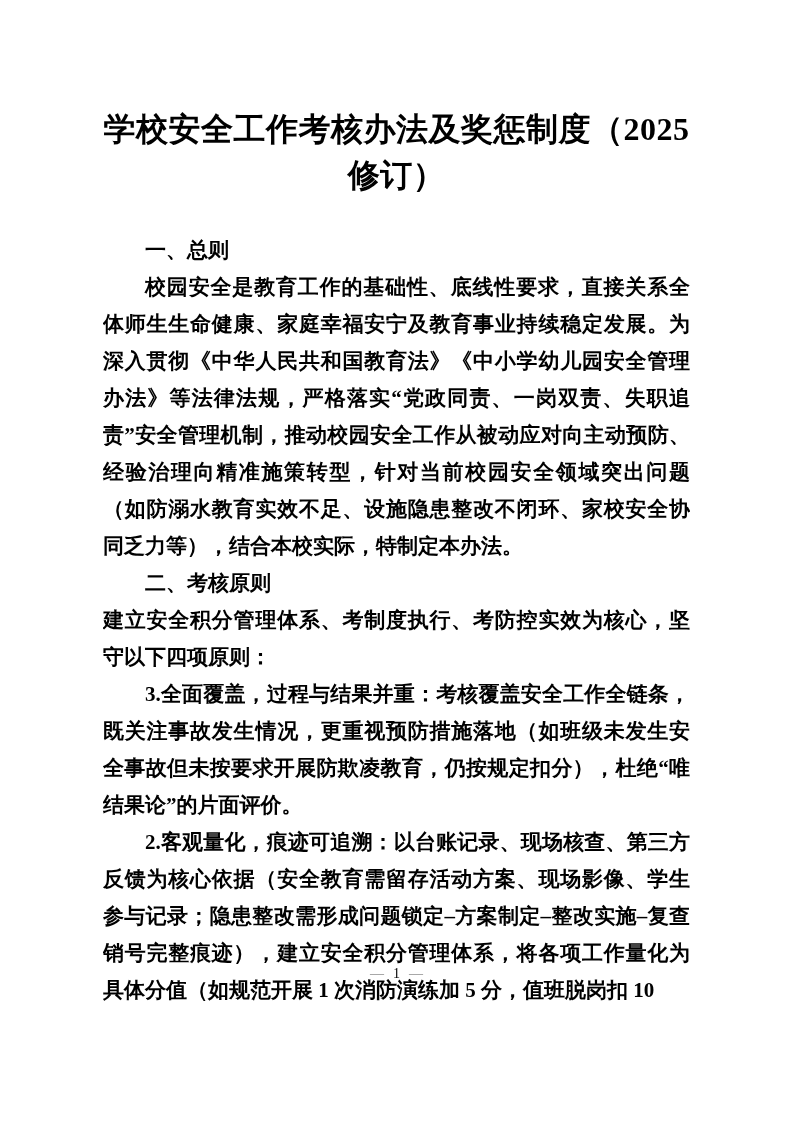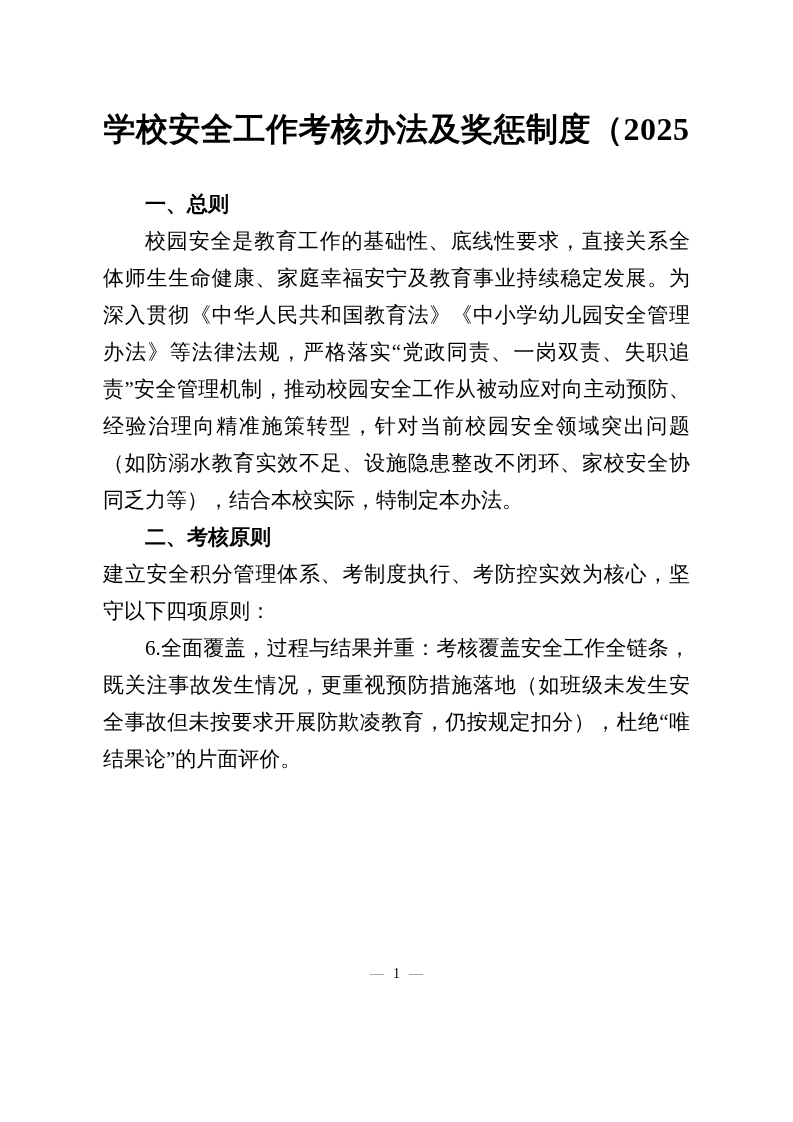--- a/index.html
+++ b/index.html
@@ -43,21 +43,21 @@
     font-family: Liberation Serif, serif;
     font-weight: bold;
     font-size: 21px;
     line-height: 37px;
     text-indent: 2em;
     color: #000000;
   }
   .body-para {
     margin: 0;
     font-family: "Liberation Serif", serif;
-    font-weight: normal;
+    font-weight: bold;
     font-size: 21px;
     line-height: 37px;
     text-align: justify;
     color: #000000;
   }
   .body-para.indent {
     text-indent: 2em;
   }
   .footer {
     position: absolute;
@@ -77,25 +77,27 @@
     color: #000000;
   }
 </style>
 </head>
 <body>
 
 <div class="page">
   <div class="content">
     <h1 class="doc-title">
       <span class="title-line">学校安全工作考核办法及奖惩制度（2025</span>
+      <span class="title-line">修订）</span>
     </h1>
     <div id="doc-body">
         <h2 class="sec-heading">一、总则</h2>
         <p class="body-para indent">校园安全是教育工作的基础性、底线性要求，直接关系全体师生生命健康、家庭幸福安宁及教育事业持续稳定发展。为深入贯彻《中华人民共和国教育法》《中小学幼儿园安全管理办法》等法律法规，严格落实“党政同责、一岗双责、失职追责”安全管理机制，推动校园安全工作从被动应对向主动预防、经验治理向精准施策转型，针对当前校园安全领域突出问题（如防溺水教育实效不足、设施隐患整改不闭环、家校安全协同乏力等），结合本校实际，特制定本办法。</p>
         <h2 class="sec-heading">二、考核原则</h2>
         <p class="body-para">建立安全积分管理体系、考制度执行、考防控实效为核心，坚守以下四项原则：</p>
-        <p class="body-para indent">6.全面覆盖，过程与结果并重：考核覆盖安全工作全链条，既关注事故发生情况，更重视预防措施落地（如班级未发生安全事故但未按要求开展防欺凌教育，仍按规定扣分），杜绝“唯结果论”的片面评价。</p>
+        <p class="body-para indent">3.全面覆盖，过程与结果并重：考核覆盖安全工作全链条，既关注事故发生情况，更重视预防措施落地（如班级未发生安全事故但未按要求开展防欺凌教育，仍按规定扣分），杜绝“唯结果论”的片面评价。</p>
+        <p class="body-para indent">2.客观量化，痕迹可追溯：以台账记录、现场核查、第三方反馈为核心依据（安全教育需留存活动方案、现场影像、学生参与记录；隐患整改需形成问题锁定–方案制定–整改实施–复查销号完整痕迹），建立安全积分管理体系，将各项工作量化为具体分值（如规范开展 1 次消防演练加 5 分，值班脱岗扣 10</p>
       </div>
   </div>
   <div class="footer">
     <span class="dash">—</span><span class="pagenum">1</span><span class="dash">—</span>
   </div>
 </div>
 
 </body></html>

